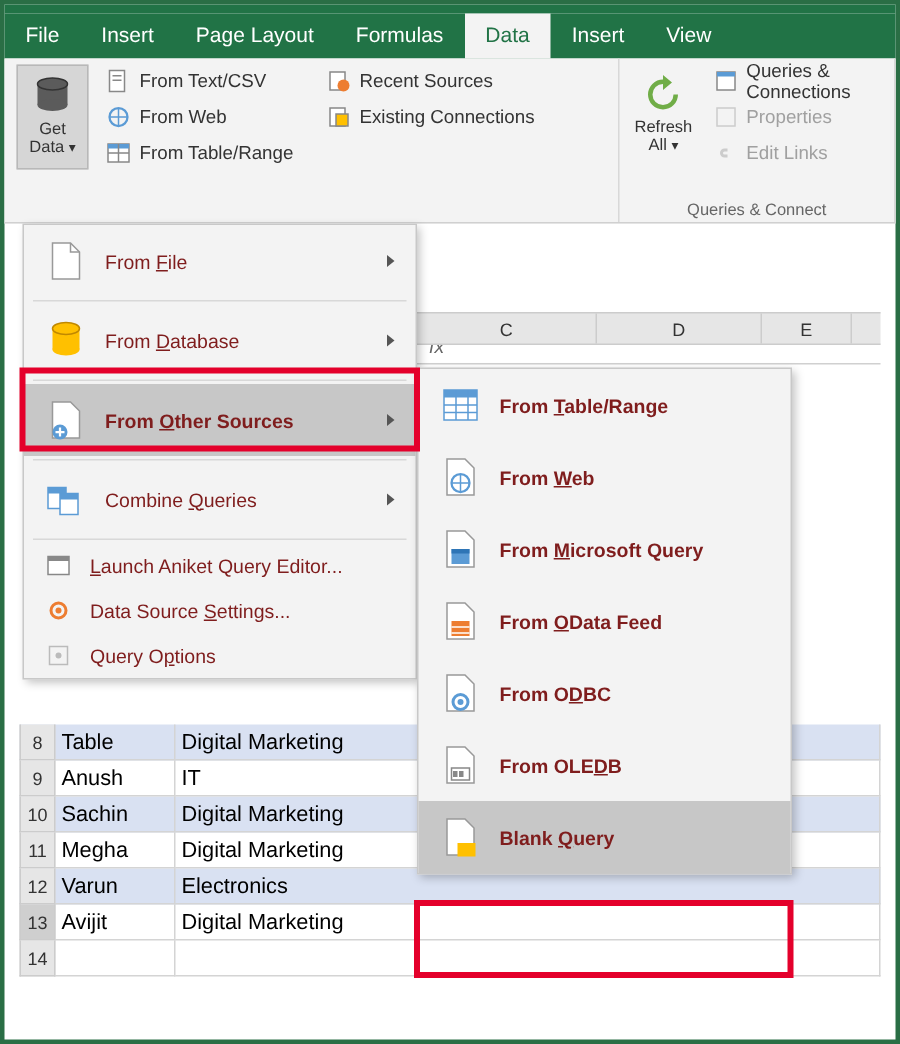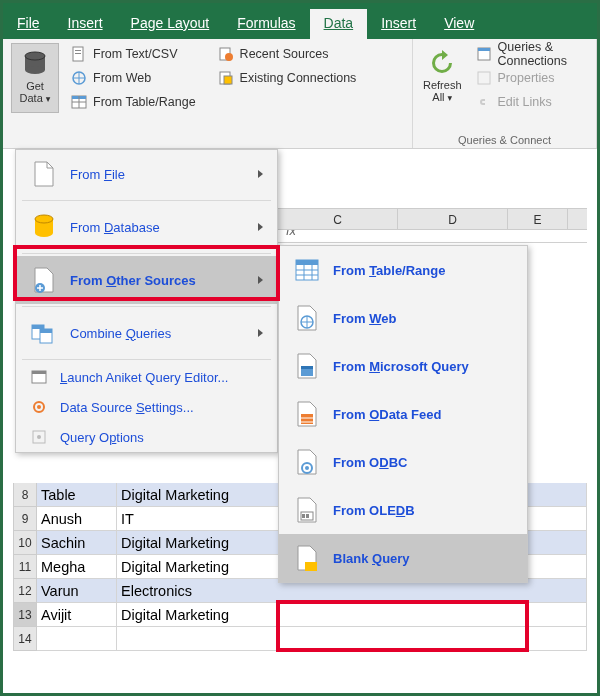--- a/index.html
+++ b/index.html
@@ -4,38 +4,38 @@
 <style>
   * { box-sizing: border-box; margin: 0; padding: 0; font-family: "Segoe UI", Tahoma, sans-serif; }
   body { background: #fff; width: 600px; height: 696px; position: relative; overflow: hidden; }
   .frame { border: 3px solid #2a6e45; width: 600px; height: 696px; position: relative; background: #fff; }
 
   
   .titlebar { height: 6px; background: #217346; }
 
   
   .tabs { display: flex; background: #217346; height: 30px; align-items: stretch; color: #fff; font-size: 14px; }
-  .tab { padding: 6px 14px 0 14px; cursor: pointer; text-decoration: underline; }
+  .tab { padding: 6px 14px 0 14px; cursor: pointer; }
   .tab.active { background: #f3f3f3; color: #217346; }
 
   
   .ribbon { background: #f3f3f3; height: 110px; border-bottom: 1px solid #d0d0d0; display: flex; }
   .ribbon-group { border-right: 1px solid #d8d8d8; padding: 4px 8px 0 8px; display: flex; flex-direction: column; position: relative; }
   .ribbon-group-title { font-size: 11px; color: #666; text-align: center; padding: 2px 0; margin-top: auto; }
 
   .getdata-wrap { display: flex; }
   .bigbtn { display: flex; flex-direction: column; align-items: center; width: 48px; padding: 4px 2px; font-size: 11px; color: #333; text-align: center; cursor: pointer; }
   .bigbtn .ic { width: 32px; height: 32px; display: flex; align-items: center; justify-content: center; }
   .smallbtns { display: flex; flex-direction: column; gap: 2px; padding-left: 8px; }
   .smallbtn { display: flex; align-items: center; gap: 6px; font-size: 12.5px; color: #333; padding: 2px 4px; cursor: pointer; height: 22px; }
   .smallbtn.disabled { color: #a0a0a0; }
   .smallbtn .ic { width: 16px; height: 16px; display: inline-flex; align-items: center; justify-content: center; }
 
   
-  .menu { position: absolute; background: #f3f3f3; border: 1px solid #c8c8c8; box-shadow: 2px 2px 6px rgba(0,0,0,0.25); font-size: 13px; color: #1d4ed8; z-index: 10; }
+  .menu { position: absolute; background: #f3f3f3; border: 1px solid #c8c8c8; box-shadow: 2px 2px 6px rgba(0,0,0,0.25); font-size: 13px; color: #7f1d1d; z-index: 10; }
   .menu-item { display: flex; align-items: center; gap: 12px; padding: 10px 14px; cursor: pointer; position: relative; min-height: 44px; }
   .menu-item.hover { background: #c7c7c7; }
   .menu-item .ic { width: 28px; height: 28px; display: flex; align-items: center; justify-content: center; flex-shrink: 0; }
   .menu-item.small { min-height: 30px; padding: 6px 14px; }
   .menu-item.small .ic { width: 18px; height: 18px; }
   .menu-sep { height: 1px; background: #d8d8d8; margin: 2px 6px; }
   .arrow-r { margin-left: auto; width: 0; height: 0; border-top: 4px solid transparent; border-bottom: 4px solid transparent; border-left: 5px solid #555; }
   .underline-access { text-decoration: underline; }
 
   .red-box { position: absolute; border: 4px solid #e4002b; pointer-events: none; z-index: 50; }

